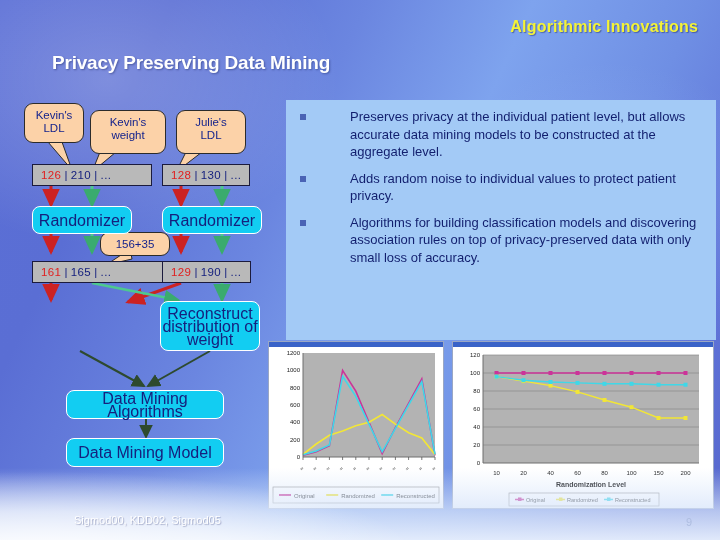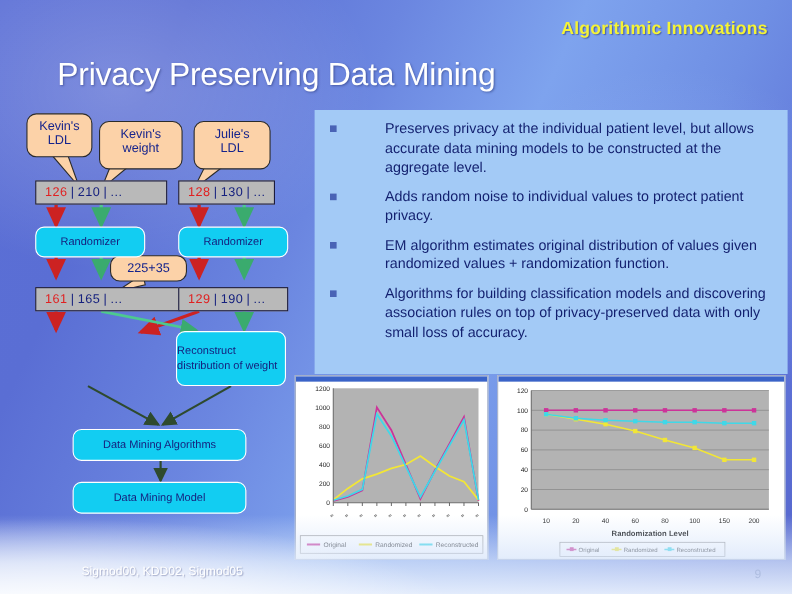--- a/index.html
+++ b/index.html
@@ -42,22 +42,22 @@
     position: absolute; right: 22px; top: 18px;
     color: #f4f336;
     font-size: 16px;
     font-weight: bold;
     letter-spacing: 0.2px;
     text-shadow: 1px 1px 1px rgba(20,30,90,0.45);
   }
   .slide-title {
     position: absolute; left: 52px; top: 52px;
     color: #ffffff;
-    font-size: 29px;
-    font-weight: normal;
+    font-size: 19px;
+    font-weight: bold;
     letter-spacing: -0.2px;
     text-shadow: 1px 1px 2px rgba(25,35,95,0.45);
   }
 
   
   .diagram { position: absolute; left: 0; top: 0; width: 300px; height: 540px; padding-left: 28px; }
   .diagram svg { position: absolute; left: 0; top: 0; }
 
   .callout {
     position: absolute;
@@ -85,26 +85,26 @@
   }
   .databox .first { color: #e02020; }
   .databox .sep { color: #16217e; padding: 0 3px; }
   .cyanbox {
     position: absolute;
     background: #12cdf2;
     border: 1px solid #ffffff;
     border-radius: 8px;
     box-sizing: border-box;
     color: #16217e;
-    font-size: 10px;
+    font-size: 16px;
     line-height: 13px;
     display: flex;
     align-items: center;
     justify-content: center;
-    text-align: left;
+    text-align: center;
   }
 
   
   .bullets {
     position: absolute;
     left: 286px; top: 100px;
     width: 430px; height: 240px;
     background: #a3caf6;
     box-sizing: border-box;
     padding: 8px 10px 8px 8px;
@@ -210,21 +210,21 @@
       <span>Kevin's</span><br>
       <span>weight</span>
     </div>
 
     <div class="callout" style="left:176px; top:110px; width:70px; height:44px;">
       <span>Julie's</span><br>
       <span>LDL</span>
     </div>
 
     <div class="callout" style="left:100px; top:232px; width:70px; height:24px; padding-top:5px;">
-      <span>225+35</span>
+      <span>156+35</span>
     </div>
 
     <div class="databox" style="left:32px; top:164px; width:120px; height:22px;">
       <span class="first">126</span>
       <span class="sep">|</span>
       <span>210</span>
       <span class="sep">|</span>
       <span>...</span>
     </div>
 
@@ -237,21 +237,21 @@
     </div>
 
     <div class="databox" style="left:32px; top:261px; width:140px; height:22px;">
       <span class="first">161</span>
       <span class="sep">|</span>
       <span>165</span>
       <span class="sep">|</span>
       <span>...</span>
     </div>
 
-    <div class="databox" style="left:162px; top:261px; width:100px; height:22px;">
+    <div class="databox" style="left:162px; top:261px; width:89px; height:22px;">
       <span class="first">129</span>
       <span class="sep">|</span>
       <span>190</span>
       <span class="sep">|</span>
       <span>...</span>
     </div>
 
     <div class="cyanbox" style="left:32px; top:206px; width:100px; height:28px;">
       <span>Randomizer</span>
     </div>
@@ -272,24 +272,20 @@
   </div>
 
   <div class="bullets">
     <div class="bullet-row">
       <div class="bullet-mark"></div>
       <div class="bullet-text">Preserves privacy at the individual patient level, but allows accurate data mining models to be constructed at the aggregate level.</div>
     </div>
     <div class="bullet-row">
       <div class="bullet-mark"></div>
       <div class="bullet-text">Adds random noise to individual values to protect patient privacy.</div>
-    </div>
-    <div class="bullet-row">
-      <div class="bullet-mark"></div>
-      <div class="bullet-text">EM algorithm estimates original distribution of values given randomized values + randomization function.</div>
     </div>
     <div class="bullet-row">
       <div class="bullet-mark"></div>
       <div class="bullet-text">Algorithms for building classification models and discovering association rules on top of privacy-preserved data with only small loss of accuracy.</div>
     </div>
   </div>
 
   <div class="chart-card" style="left:268px; top:341px; width:176px; height:168px;">
     <div class="topbar"></div>
     <svg width="174" height="161" viewBox="0 0 174 161">

